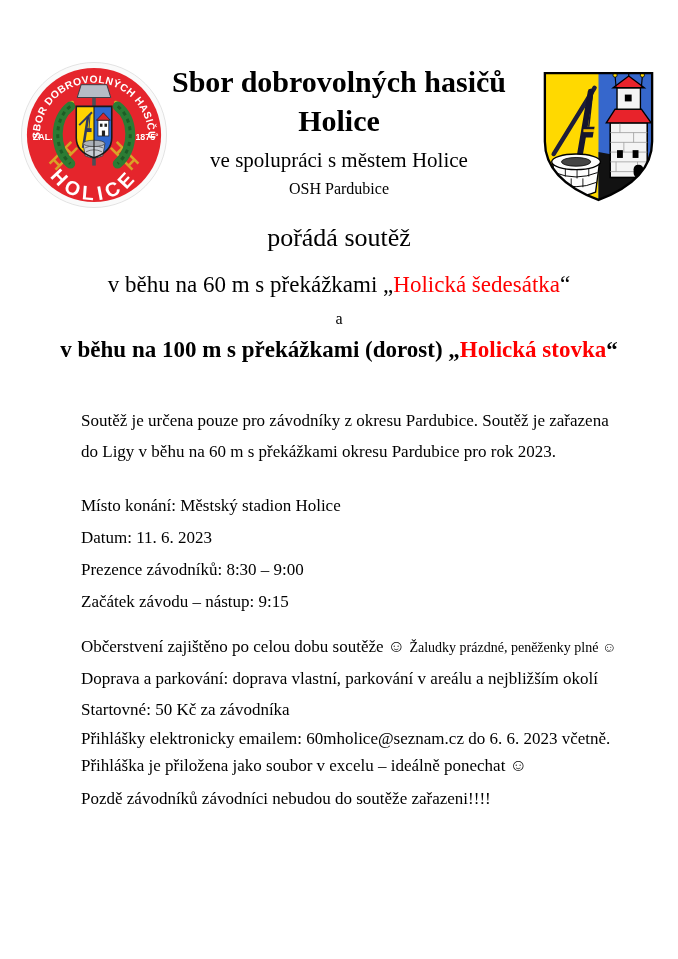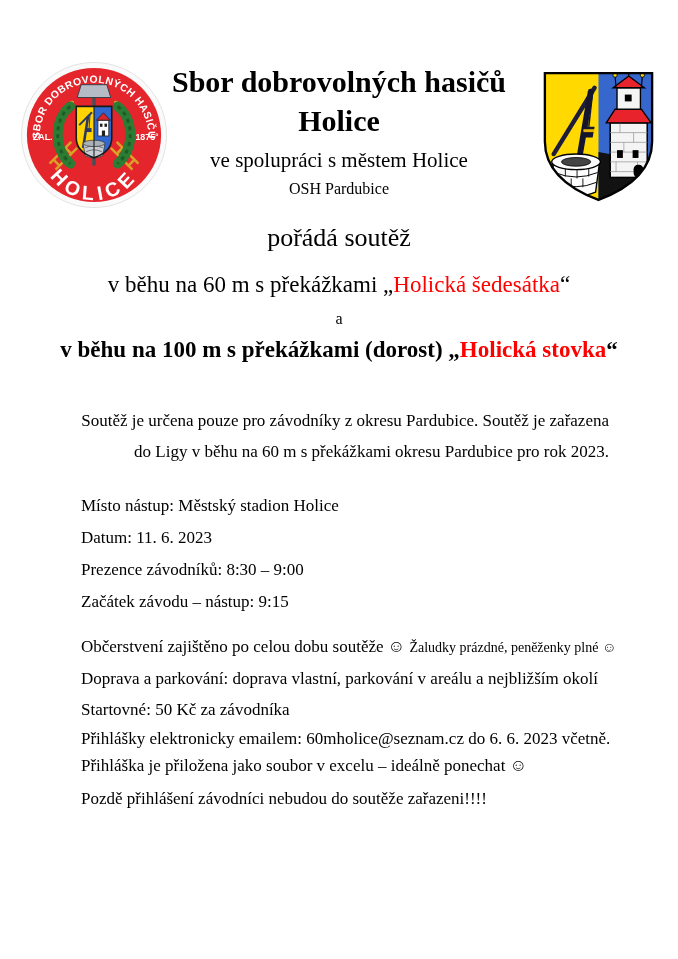--- a/index.html
+++ b/index.html
@@ -16,21 +16,21 @@
   .subtitle { font-size:21px; margin:8px 13px 0; line-height:24px; }
   .org      { font-size:16px; margin:8px 0 0; line-height:18px; }
   .announce { font-size:26px; margin:28px 0 7px; line-height:24px; }
   .event    { font-size:23px; margin:22px 16px 0; line-height:26px; }
   .event .hl { color:#ff0000; }
   .conj     { font-size:16px; margin:12px 0 0; line-height:18px; }
   .event2   { margin:9px 0 12px;font-weight:bold; }
   
   .intro {
     margin:42px 60px 0 81px; max-width:528px;
-    font-size:17px; line-height:31px; text-align:right;
+    font-size:17px; line-height:31px; text-align:left;
   }
   .details { margin:23px 0 0 81px; font-size:17px; }
   .details p { margin:0; line-height:32px; }
   .info { margin:13px 0 0 81px; font-size:17px; }
   .info p { margin:0; line-height:31px; }
   .small-note { font-size:14px; }
   .signup {
     margin:0 50px 0 81px; max-width:532px;
     font-size:17px; line-height:27px;
   }
@@ -176,29 +176,29 @@
     <p class="announce">pořádá soutěž</p>
 
     <p class="event"><span>v běhu na 60 m s překážkami „</span><span class="hl">Holická šedesátka</span><span>“</span></p>
     <p class="conj">a</p>
     <p class="event event2"><span>v běhu na 100 m s překážkami (dorost) „</span><span class="hl">Holická stovka</span><span>“</span></p>
   </div>
 
   <p class="intro">Soutěž je určena pouze pro závodníky z okresu Pardubice. Soutěž je zařazena do Ligy v běhu na 60 m s překážkami okresu Pardubice pro rok 2023.</p>
 
   <div class="details">
-    <p><span>Místo nástup: </span><b>Městský stadion Holice</b></p>
+    <p><span>Místo konání: </span><b>Městský stadion Holice</b></p>
     <p><span>Datum: </span><b>11. 6. 2023</b></p>
     <p><span>Prezence závodníků: </span><b>8:30 – 9:00</b></p>
     <p><span>Začátek závodu – nástup: 9:15</span><b></b></p>
   </div>
 
   <div class="info">
     <p><span>Občerstvení zajištěno po celou dobu soutěže ☺ </span><span class="small-note">Žaludky prázdné, peněženky plné ☺</span></p>
     <p>Doprava a parkování: doprava vlastní, parkování v areálu a nejbližším okolí</p>
     <p><span>Startovné: </span><b>50 Kč za závodníka</b></p>
   </div>
 
   <p class="signup"><span>Přihlášky elektronicky emailem: </span><b>60mholice@seznam.cz</b><span> do </span><b>6. 6. 2023</b><span> včetně. Přihláška je přiložena jako soubor v excelu – ideálně ponechat ☺</span></p>
 
-  <p class="warning">Pozdě přihlášení závodníci nebudou do soutěže zařazeni!!!!</p>
+  <p class="warning">Pozdě závodníků závodníci nebudou do soutěže zařazeni!!!!</p>
 
 </div>
 
 </body></html>

